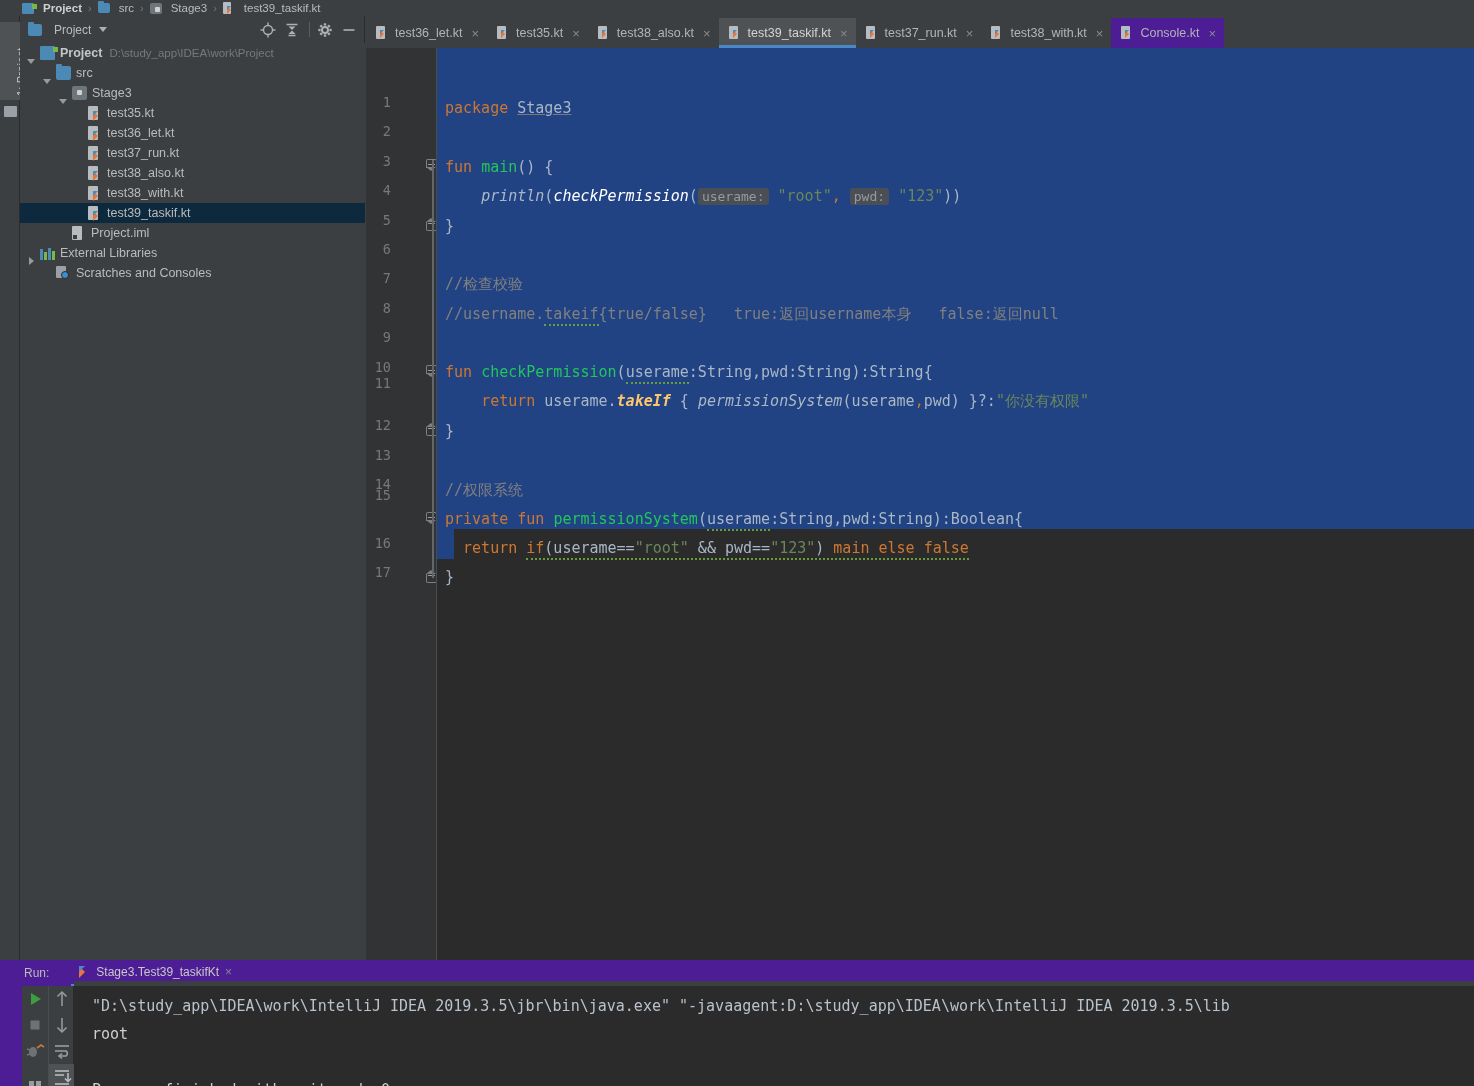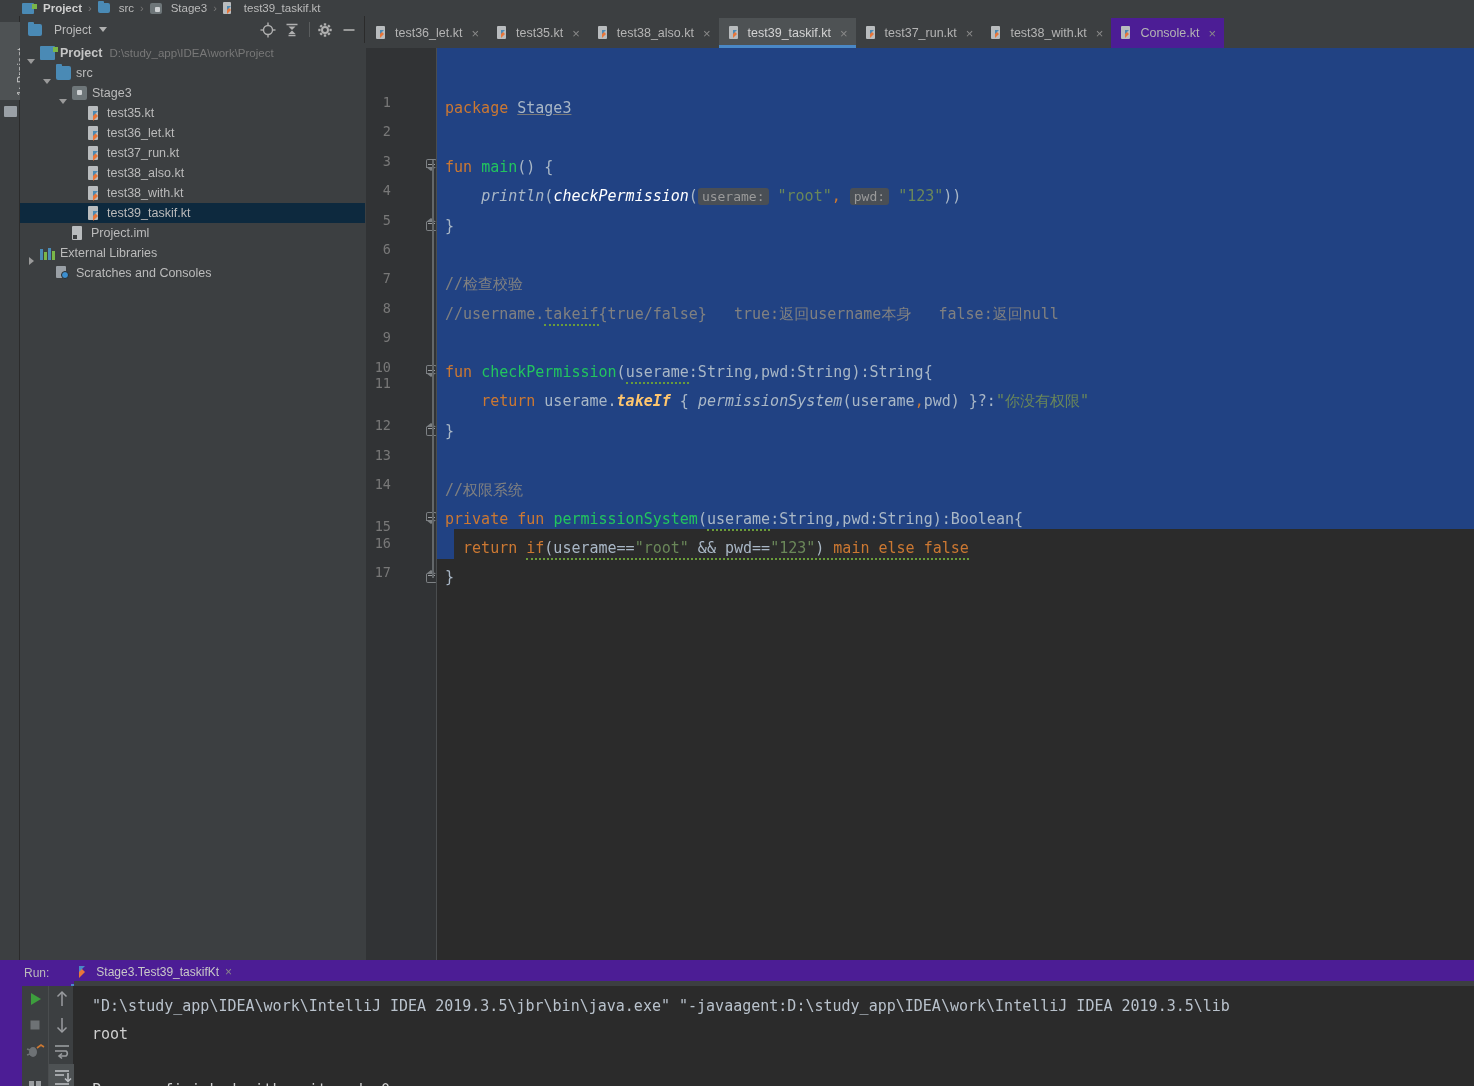--- a/index.html
+++ b/index.html
@@ -533,21 +533,21 @@
       <div class="ln" style="top: 163.6px;">5</div>
       <div class="ln" style="top: 193px;">6</div>
       <div class="ln" style="top: 222.4px;">7</div>
       <div class="ln" style="top: 251.8px;">8</div>
       <div class="ln" style="top: 281.2px;">9</div>
       <div class="ln" style="top: 310.6px;">10</div>
       <div class="ln" style="top: 327px; text-align: right;">11</div>
       <div class="ln" style="top: 369.4px;">12</div>
       <div class="ln" style="top: 398.8px;">13</div>
       <div class="ln" style="top: 428.2px;">14</div>
-      <div class="ln" style="top: 470px;">15</div>
+      <div class="ln" style="top: 439px;">15</div>
       <div class="ln" style="top: 487px;">16</div>
       <div class="ln" style="top: 516.4px;">17</div>
       <div class="fold start" style="top: 110.8px;">
         <span class="box"></span>
         <span class="minus"></span>
         <span class="tip"></span>
       </div>
       <div class="fold start" style="top: 316.6px;">
         <span class="box"></span>
         <span class="minus"></span>

